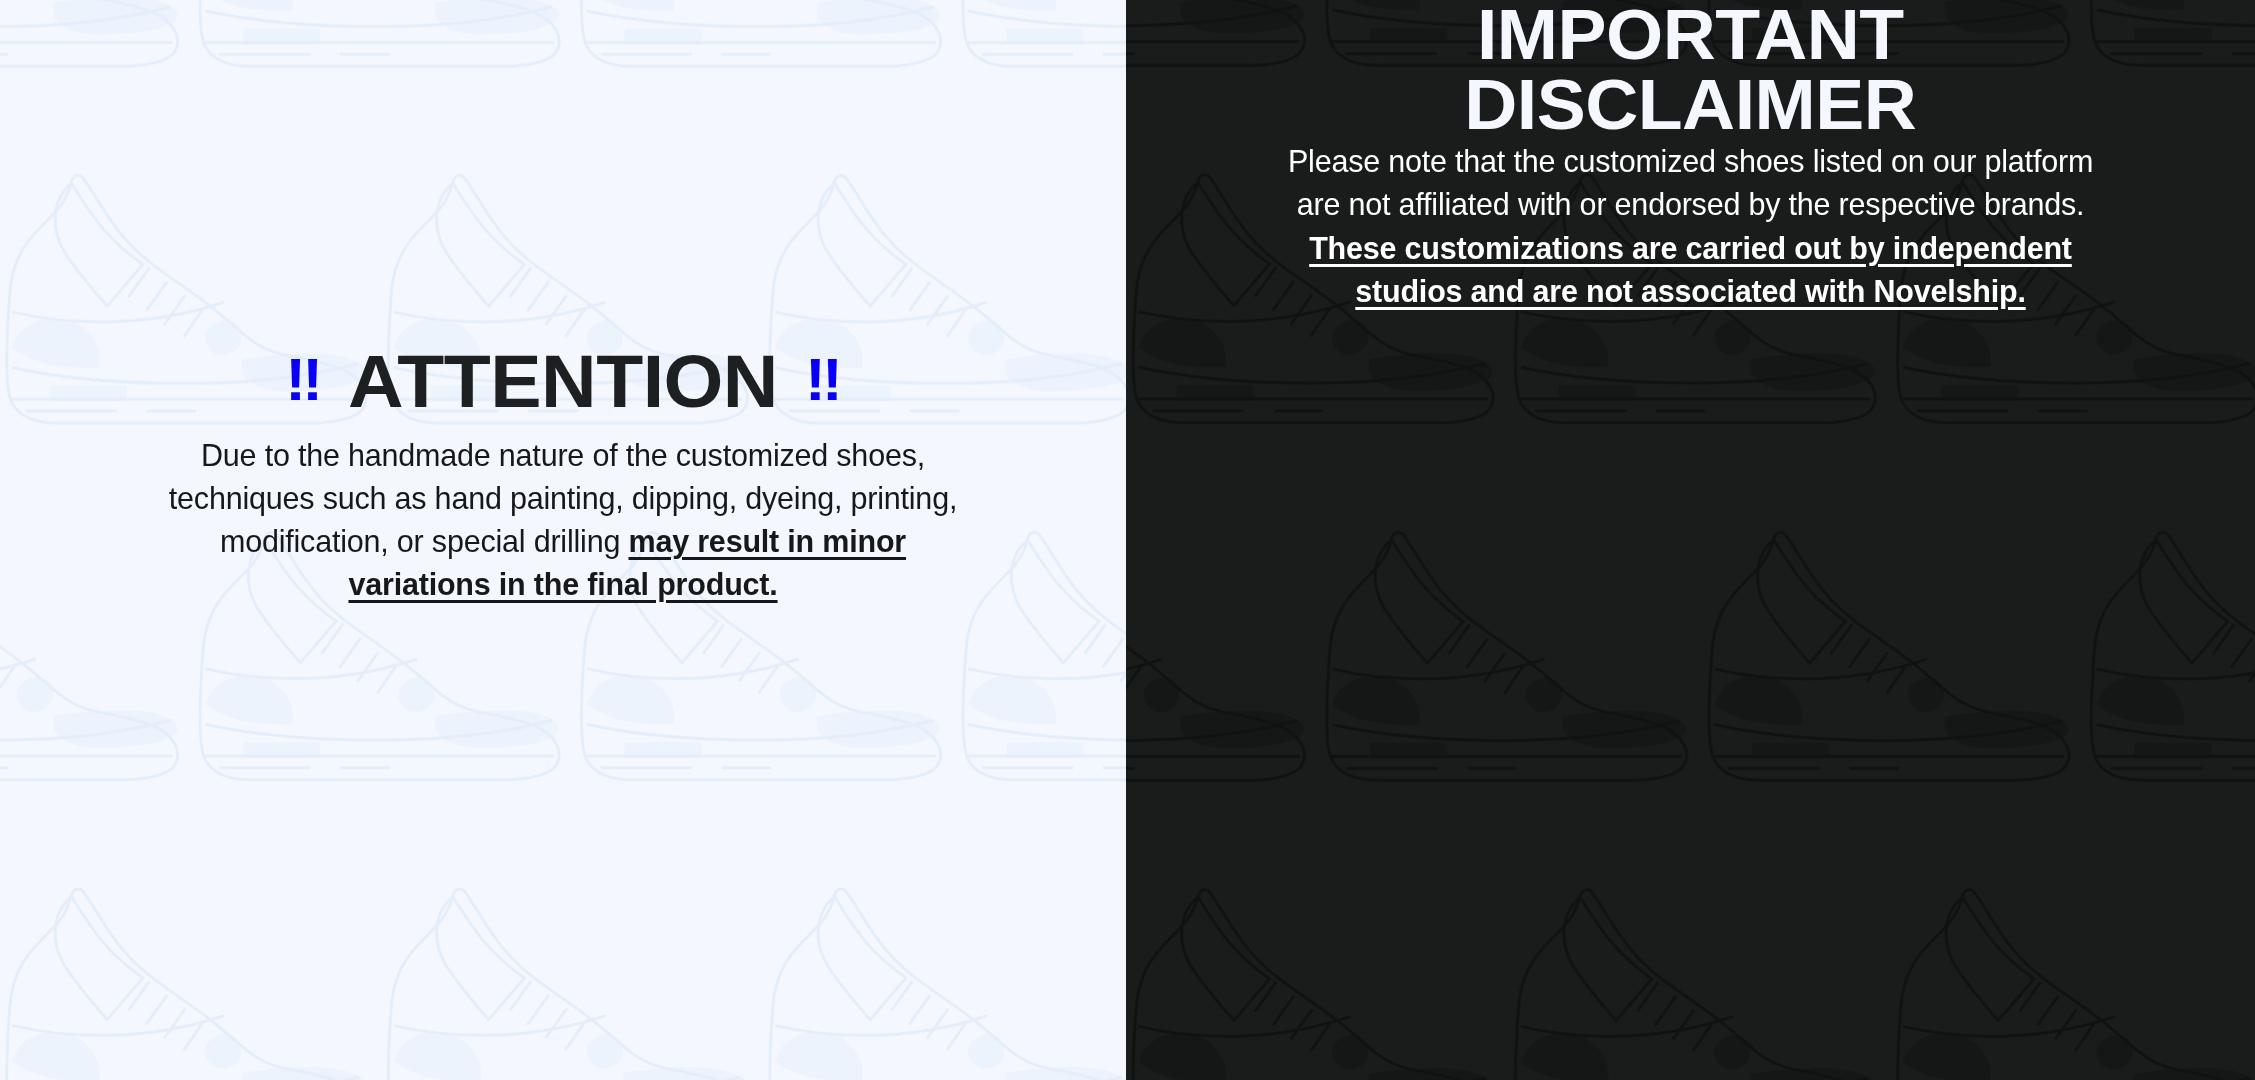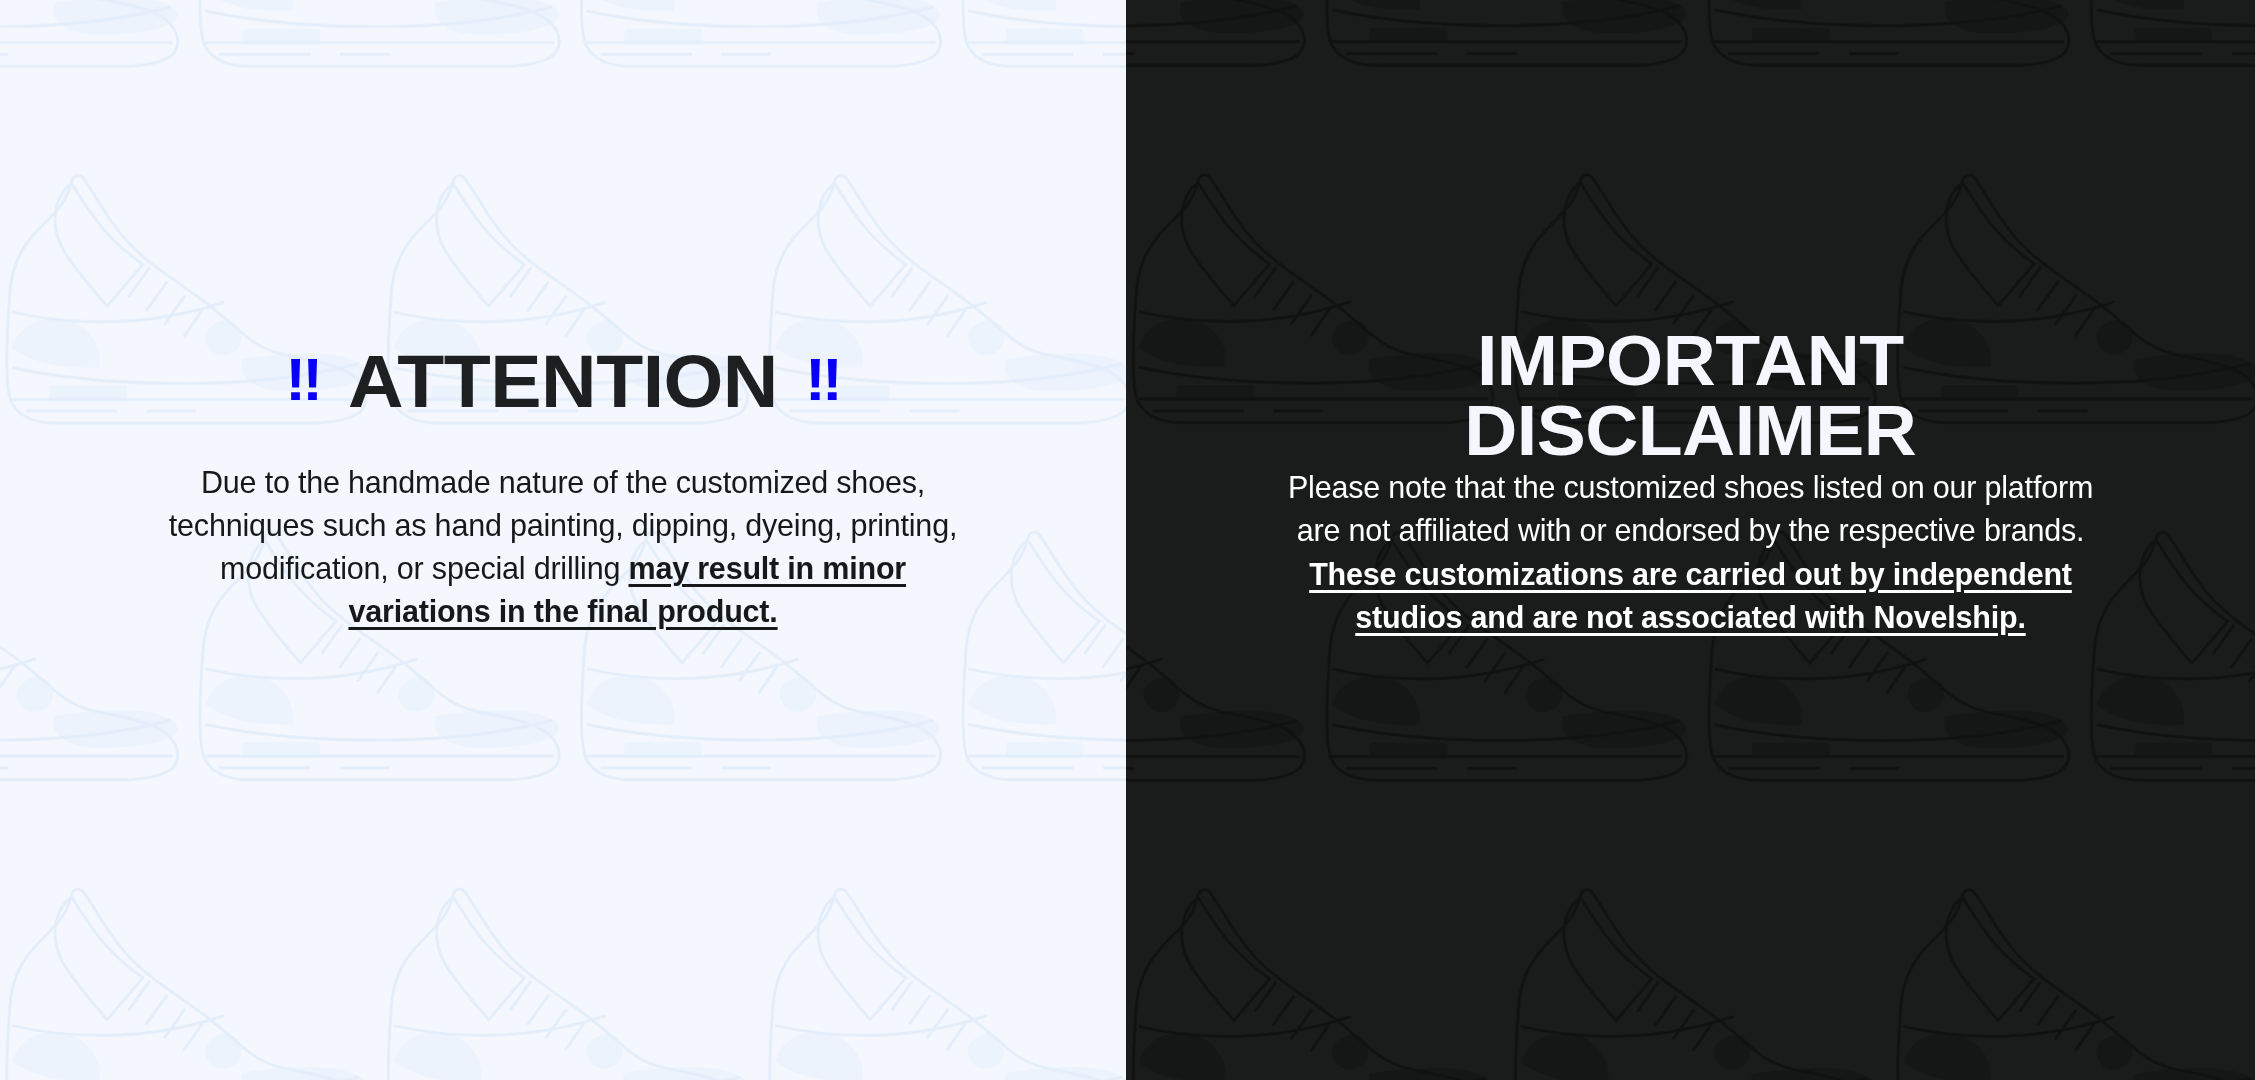--- a/index.html
+++ b/index.html
@@ -43,21 +43,21 @@
     position:relative;
     z-index:1;
     width:100%;
     display:flex;
     flex-direction:column;
     align-items:center;
     text-align:center;
   }
 
   .panel-light .content { padding-top:346px; }
-  .panel-dark  .content { padding-top:326px; }
+  .panel-dark  .content { }
 
   
   .heading {
     font-family:"Liberation Sans", sans-serif;
     font-weight:bold;
     letter-spacing:-0.5px;
     line-height:0.98;
     white-space:nowrap;
     display:flex;
     align-items:center;
@@ -94,21 +94,21 @@
   .body-copy {
     font-family:"Liberation Sans", sans-serif;
     font-size:30.5px;
     line-height:1.42;
     letter-spacing:-0.2px;
   }
 
   .body-light {
     color:#16181a;
     width:800px;
-    margin-top:42px;
+    margin-top:15px;
   }
 
   .body-dark {
     color:#ffffff;
     width:810px;
   }
 
   .em {
     font-weight:bold;
     text-decoration:underline;

